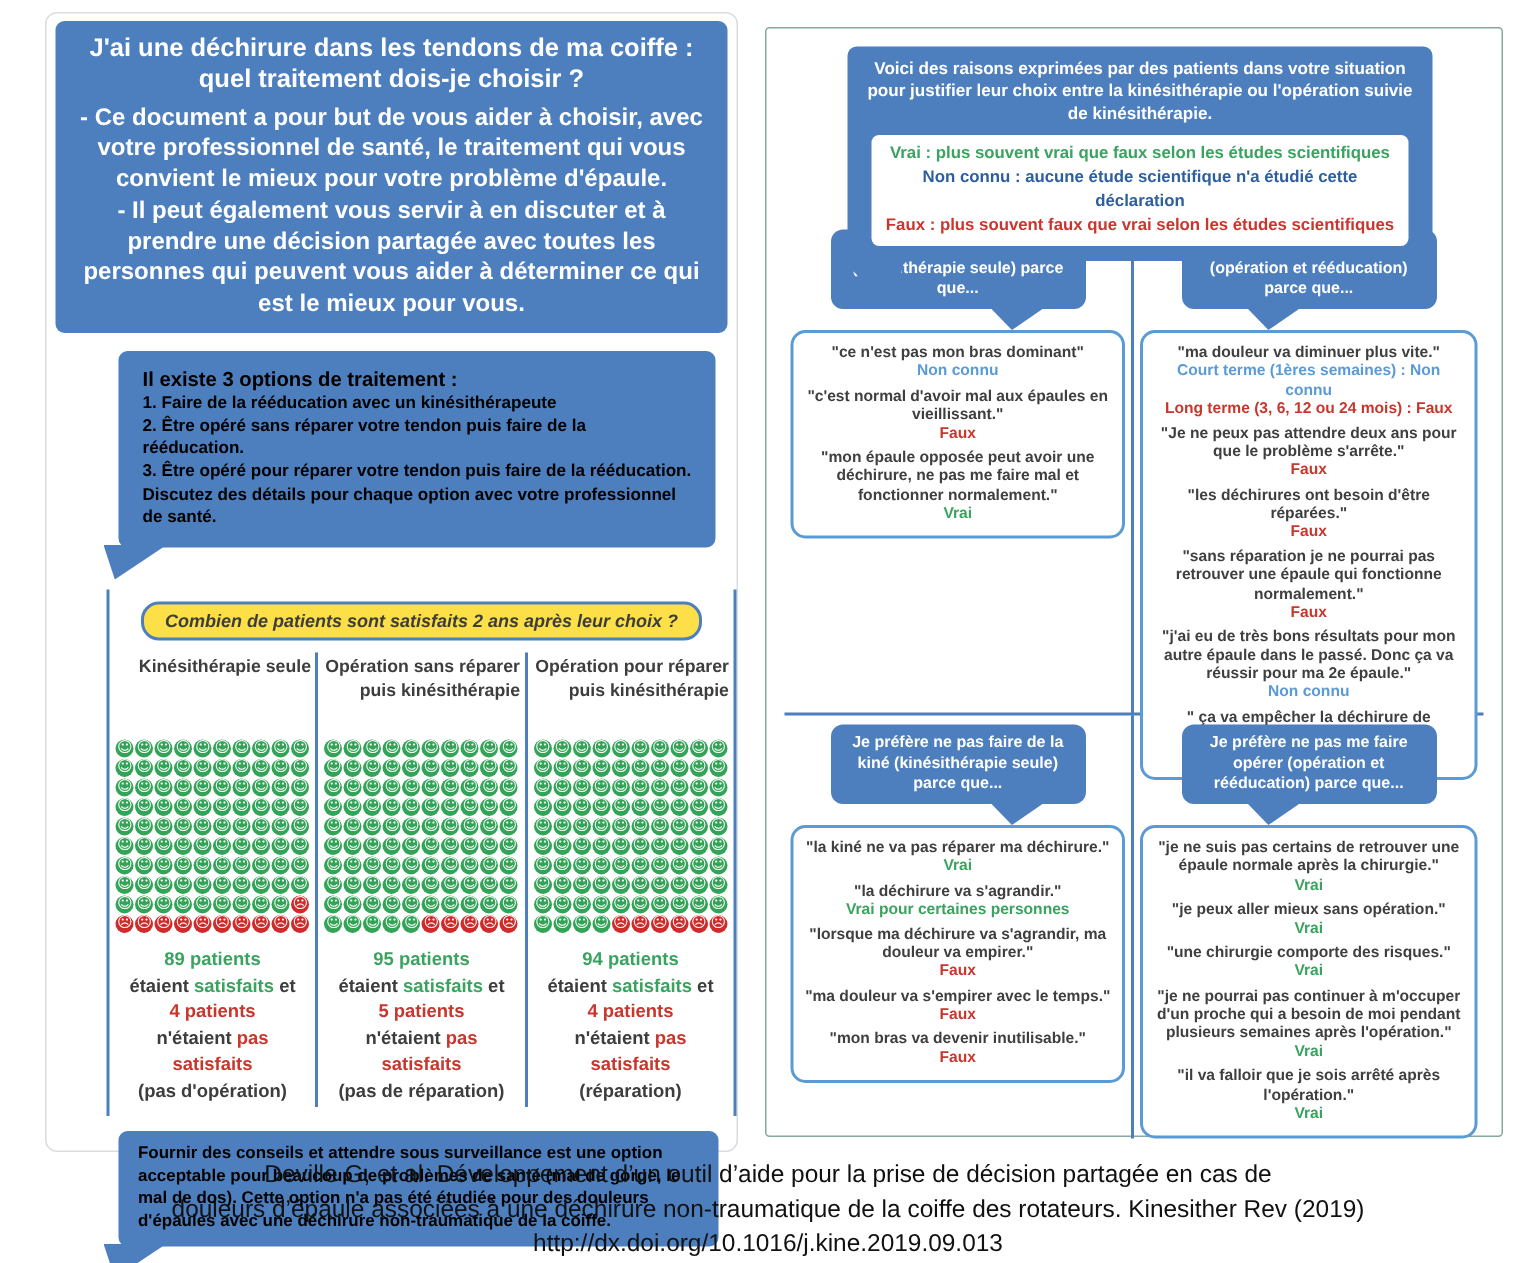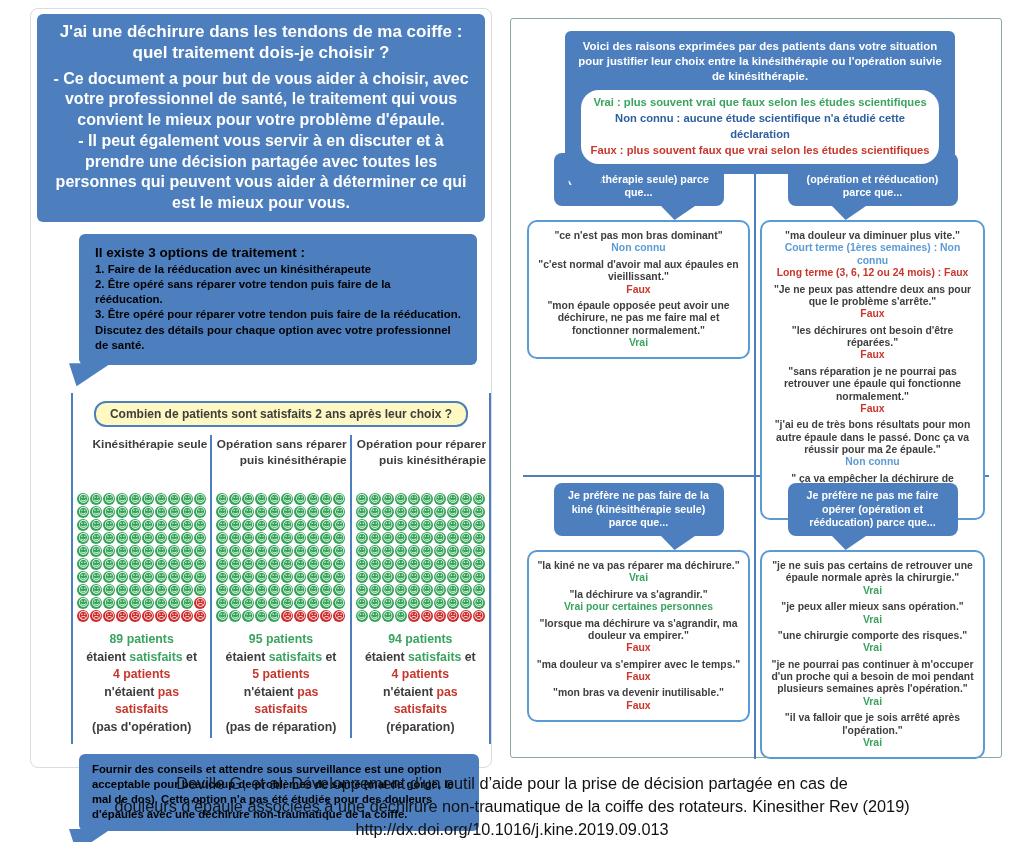--- a/index.html
+++ b/index.html
@@ -21,42 +21,42 @@
   .title{font-size:17px;font-weight:bold;line-height:1.25;}
   .intro{margin-top:5px;font-size:16px;font-weight:600;line-height:1.3;}
   .bubble{position:relative;background:var(--blue);color:#000000;border-radius:6px;}
   .options-bubble{margin:12px 0 28px 42px;width:398px;padding:10px 16px 12px;}
   .options-heading{font-size:13.5px;font-weight:bold;line-height:1.3;}
   .option-line{font-size:11.4px;font-weight:600;line-height:1.34;}
   .tail-left{position:absolute;left:-10px;bottom:-21px;width:42px;height:23px;background:var(--blue);
     clip-path:polygon(0 0,100% 0,18% 100%);}
   .sat-table{margin:0 2px 0 34px;width:420px;border-left:2px solid var(--blue);border-right:2px solid var(--blue);
     padding:6px 0 6px;}
-  .question-box{width:fit-content;margin:2px auto 8px;background:#fef9c3;border:2px solid var(--blue);
-    border-radius:12px;padding:4px 14px;font-size:12px;font-weight:bold;color:var(--dark);}
+  .question-box{width:fit-content;margin:2px auto 8px;background:#fde047;border:2px solid var(--blue);
+    border-radius:12px;padding:4px 14px;font-size:12px;font-weight:bold;color:var(--dark);font-style:italic;}
   .columns{display:flex;}
   .col{flex:1;padding:2px 3px;}
   .col + .col{border-left:2px solid var(--blue);}
   .col-header{height:52px;text-align:right;font-size:11.8px;font-weight:bold;color:var(--dark);line-height:1.3;}
   .faces{display:grid;grid-template-columns:repeat(10,12px);gap:1px;justify-content:center;margin-top:4px;}
   .face{display:block;width:12px;height:12px;border-radius:50%;color:#fff;text-align:center;
     font-size:10px;line-height:12px;font-family:"DejaVu Sans",sans-serif;overflow:hidden;}
   .face.g{background:#33a457;}
   .face.r{background:#cf2b2b;}
   .stats{margin-top:9px;text-align:center;font-size:12.3px;font-weight:bold;line-height:1.42;}
   .t-green{color:var(--green);} .t-red{color:var(--red);} .t-dark{color:var(--dark);}
   .note-bubble{margin:10px 0 24px 42px;width:400px;padding:8px 13px 9px;font-size:11.3px;font-weight:600;line-height:1.33;}
   .note-bubble:last-child{margin-bottom:0;}
 
   
   .right-panel{position:absolute;left:510px;top:18px;width:492px;height:740px;
     border:1.5px solid #86a89f;border-radius:3px;}
   .header-bubble{position:relative;margin:12px 0 0 54px;width:390px;padding:8px 12px 10px;
     text-align:center;font-size:11.4px;font-weight:600;line-height:1.3;color:#fff;z-index:2;}
-  .legend{background:#fff;border-radius:18px;margin:7px 4px 0;padding:5px 8px;font-size:11.2px;
+  .legend{background:#fff;border-radius:5px;margin:7px 4px 0;padding:5px 8px;font-size:11.2px;
     font-weight:bold;line-height:1.42;}
   .l-green{color:var(--green);} .l-red{color:var(--red);} .l-navy{color:var(--navy);}
   .tail-header{position:absolute;left:-8px;bottom:-30px;width:46px;height:33px;background:var(--blue);
     clip-path:polygon(0 0,100% 0,86% 100%);}
   .quadrants{position:absolute;left:12px;right:12px;top:128px;bottom:6px;
     display:grid;grid-template-columns:1fr 1fr;grid-template-rows:330px 1fr;}
   .quad{position:relative;padding:2px 2px 0;}
   .quad.q1{border-right:2px solid var(--blue);border-bottom:2px solid var(--blue);}
   .quad.q2{border-bottom:2px solid var(--blue);}
   .quad.q3{border-right:2px solid var(--blue);}

